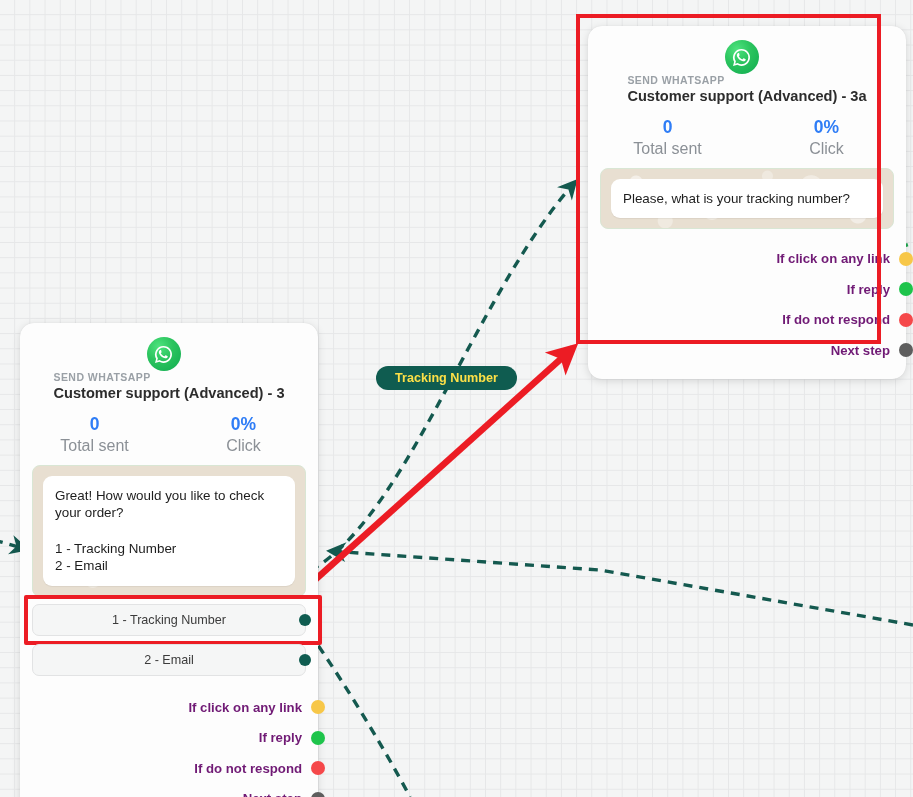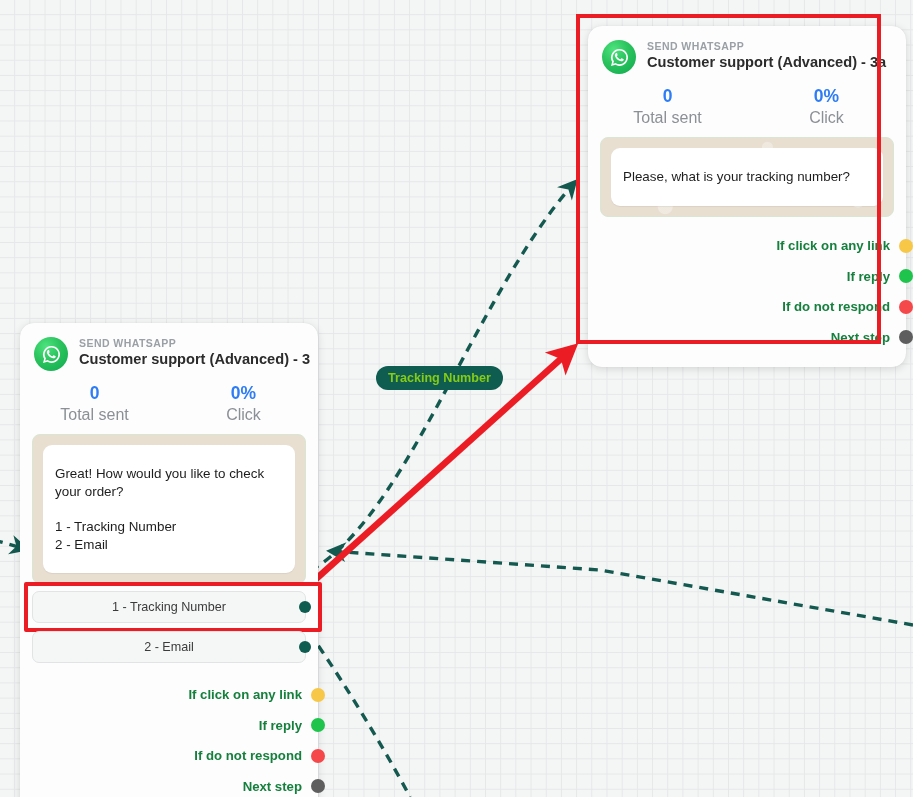--- a/index.html
+++ b/index.html
@@ -38,22 +38,23 @@
 
   
   .node {
     position: absolute;
     background: #fdfdfd;
     border-radius: 14px;
     box-shadow: 0 2px 9px rgba(0,0,0,0.13), 0 0 1px rgba(0,0,0,0.10);
   }
   .node-head {
     display: flex;
-    align-items: flex-start;
+    align-items: center;
     padding: 14px 14px 4px 14px;
+    flex-direction: column;
   }
   .wa-badge {
     width: 34px;
     height: 34px;
     border-radius: 50%;
     background: radial-gradient(circle at 35% 28%, #4ee37e 0%, #2bc45e 42%, #0faa4f 100%);
     display: flex;
     align-items: center;
     justify-content: center;
     flex: 0 0 auto;
@@ -110,21 +111,21 @@
       radial-gradient(circle at 88% 78%, rgba(255,255,255,.45) 0 8px, transparent 9px),
       radial-gradient(circle at 57% 12%, rgba(255,255,255,.30) 0 5px, transparent 6px),
       radial-gradient(circle at 22% 88%, rgba(255,255,255,.33) 0 7px, transparent 8px);
     border: 1px solid #d9e6d4;
     padding: 10px;
     box-sizing: border-box;
   }
   .bubble {
     background: #ffffff;
     border-radius: 9px;
-    padding: 20px 12px;
+    padding: 11px 12px;
     font-size: 13.4px;
     color: #1d1d1d;
     line-height: 1.32;
     white-space: pre-wrap;
     box-shadow: 0 1px 1px rgba(0,0,0,0.06);
   }
 
   .reply-btns { padding: 7px 12px 2px 12px; }
   .reply-btn {
     position: relative;
@@ -160,21 +161,21 @@
   .outcome {
     position: relative;
     display: flex;
     align-items: center;
     justify-content: flex-end;
     height: 30.5px;
     padding-right: 16px;
   }
   .outcome-label {
     font-size: 13.2px;
-    color: #15803d;
+    color: #701a75;
     font-weight: 600;
   }
   .outcome .dot {
     position: absolute;
     right: -7px;
     width: 14px;
     height: 14px;
     border-radius: 50%;
   }
   .dot-link { background: #f7c748; }
@@ -188,24 +189,24 @@
     border: 4px solid #ec1c24;
     box-sizing: border-box;
     pointer-events: none;
     z-index: 6;
   }
 
   
   .edge-label {
     position: absolute;
     background: #0f5c50;
-    color: #84cc16;
+    color: #fde047;
     font-size: 12.6px;
     font-weight: 700;
-    padding: 5px 12px;
+    padding: 5px 19px;
     border-radius: 12px;
     white-space: nowrap;
     z-index: 5;
   }
 </style>
 </head>
 <body>
 
 <div id="canvas"></div>
 

